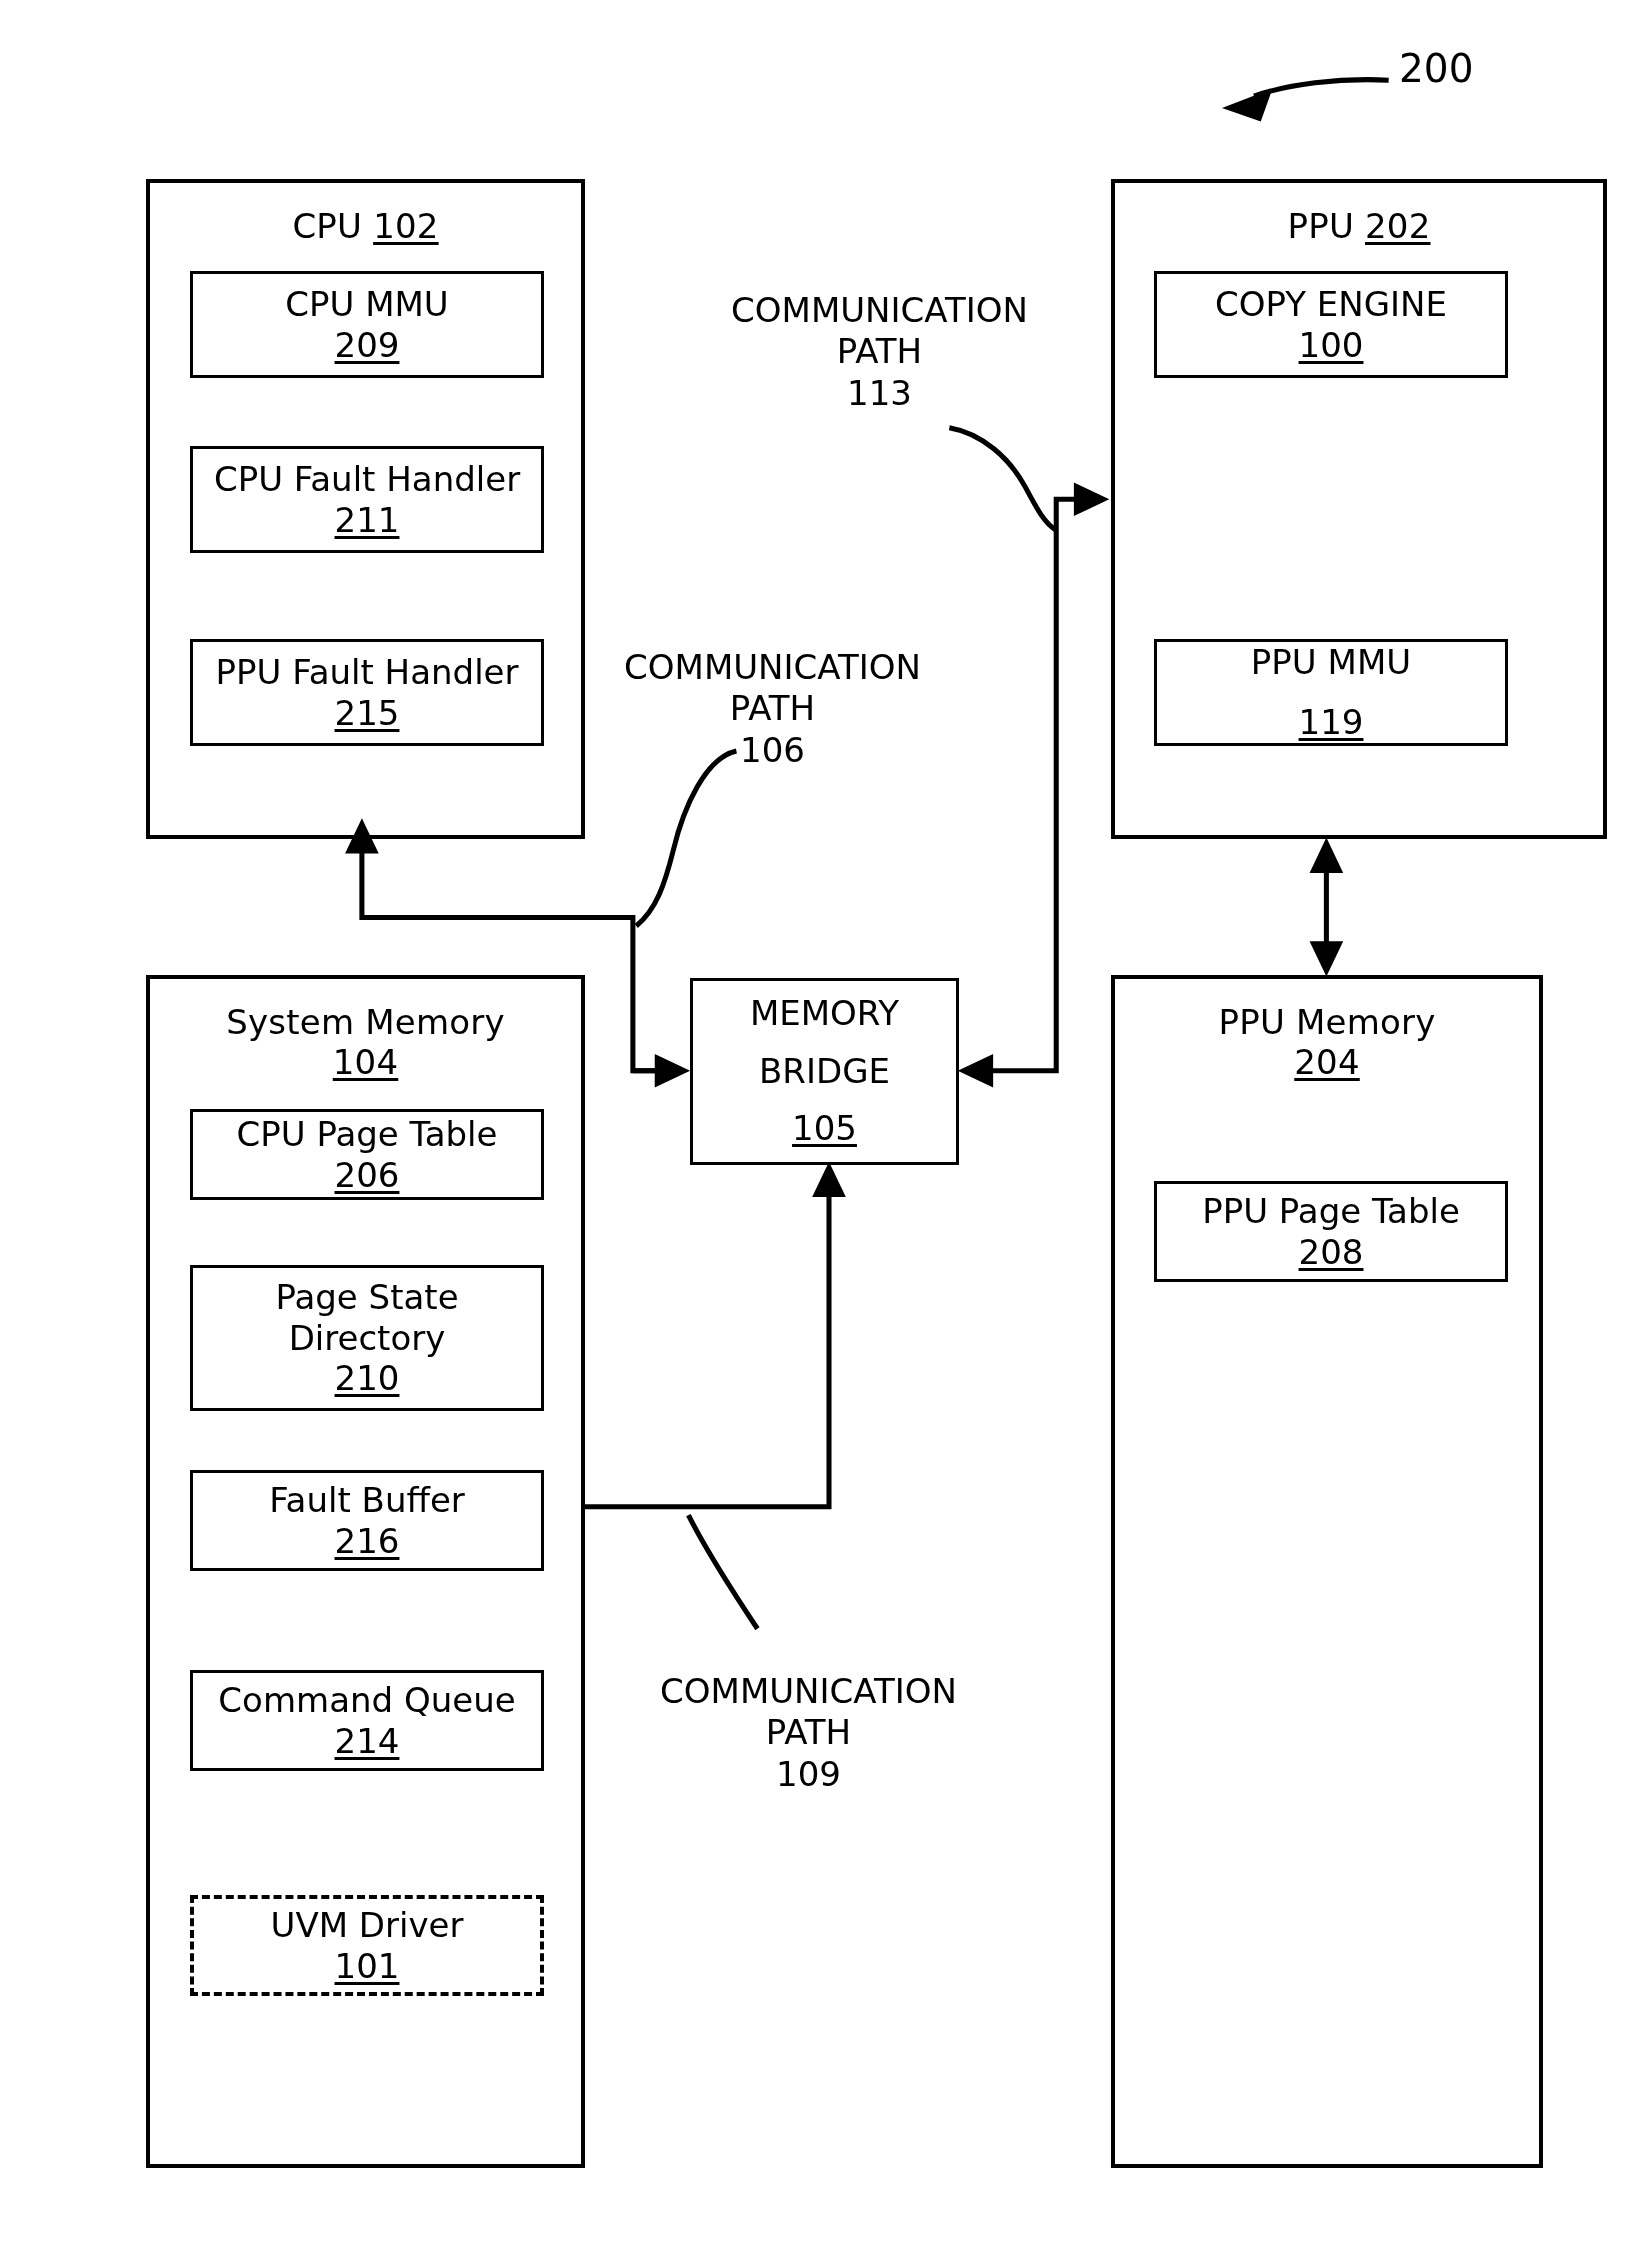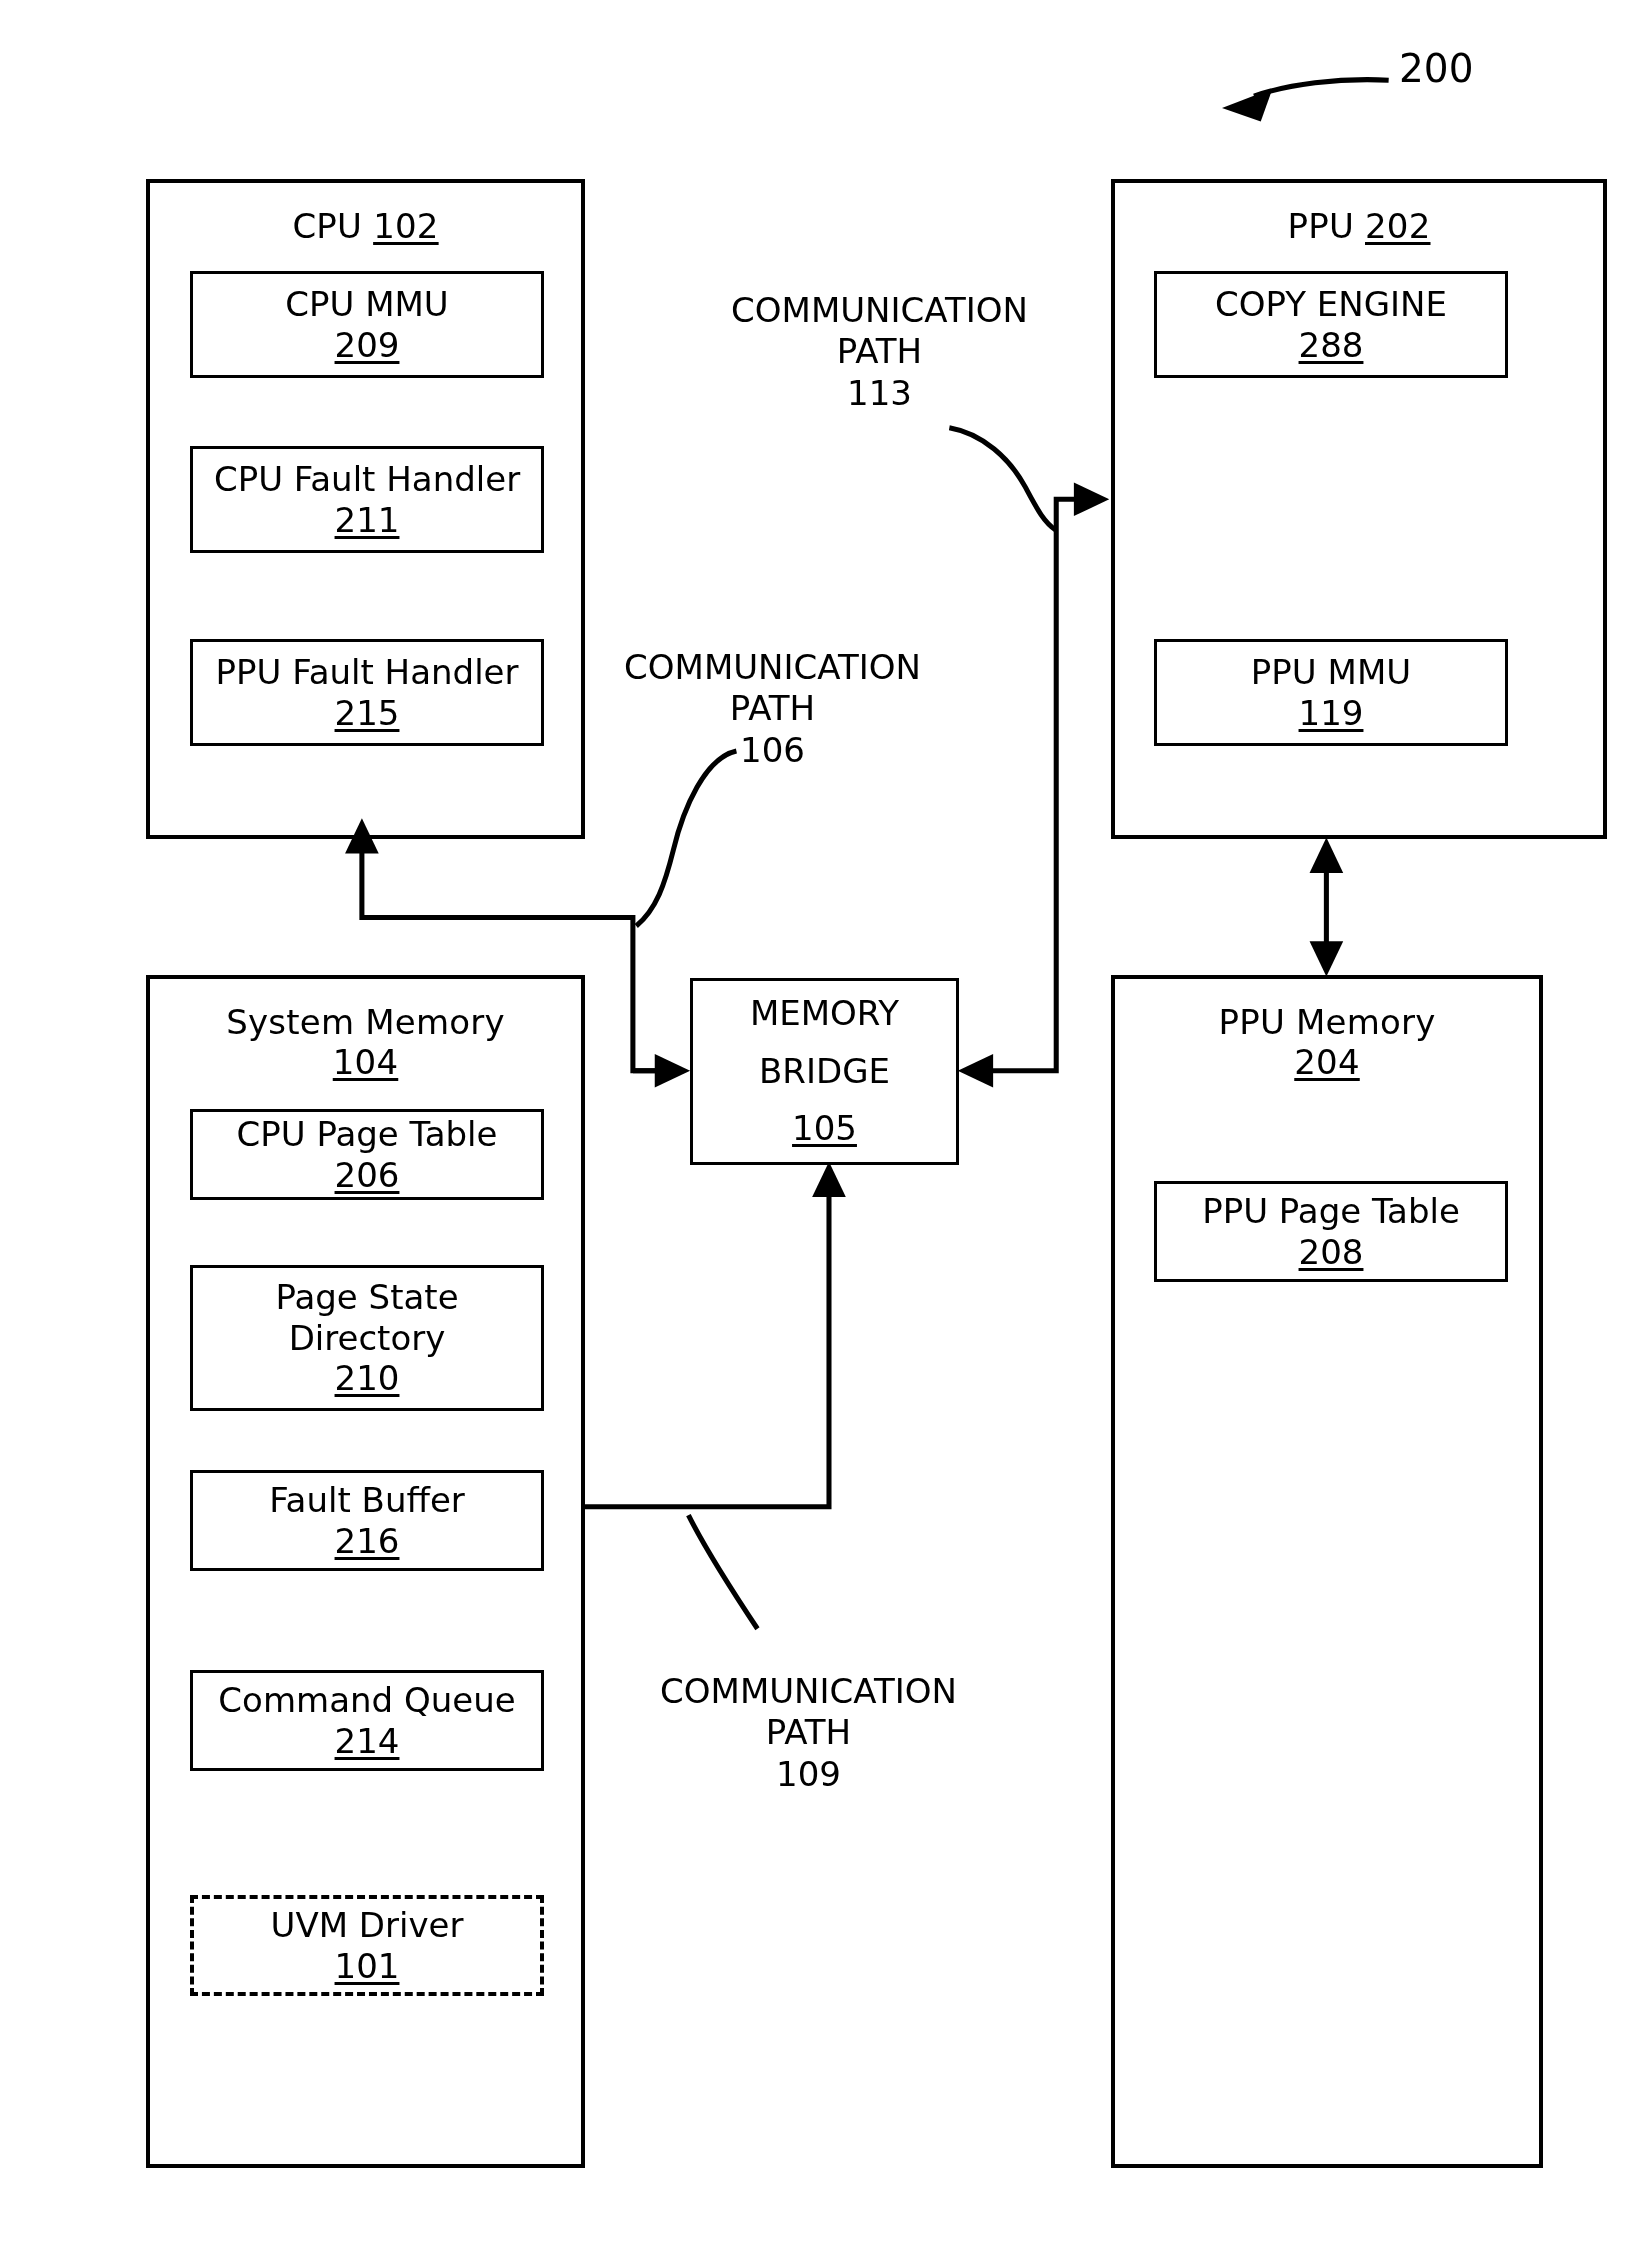--- a/index.html
+++ b/index.html
@@ -143,24 +143,24 @@
   </div>
 
   <div class="outer-box" style="left:1111px; top:179px; width:496px; height:660px;">
     <div class="outer-title" style="top:23px;">
       <span>PPU</span>
       <span class="ref">202</span>
     </div>
 
     <div class="inner-box" style="left:39px; top:88px; width:354px; height:107px;">
       <span class="label">COPY ENGINE</span>
-      <span class="ref">288</span>
-    </div>
-
-    <div class="inner-box" style="left:39px; top:456px; width:354px; height:107px;">
+      <span class="ref">100</span>
+    </div>
+
+    <div class="inner-box" style="left:39px; top:456px; width:354px; height:107px;justify-content:space-between;">
       <span class="label">PPU MMU</span>
       <span class="ref">119</span>
     </div>
   </div>
 
   <div class="outer-box" style="left:146px; top:975px; width:439px; height:1193px;">
     <div class="outer-title" style="top:23px;">
       <span>System Memory</span><br>
       <span class="ref">104</span>
     </div>

